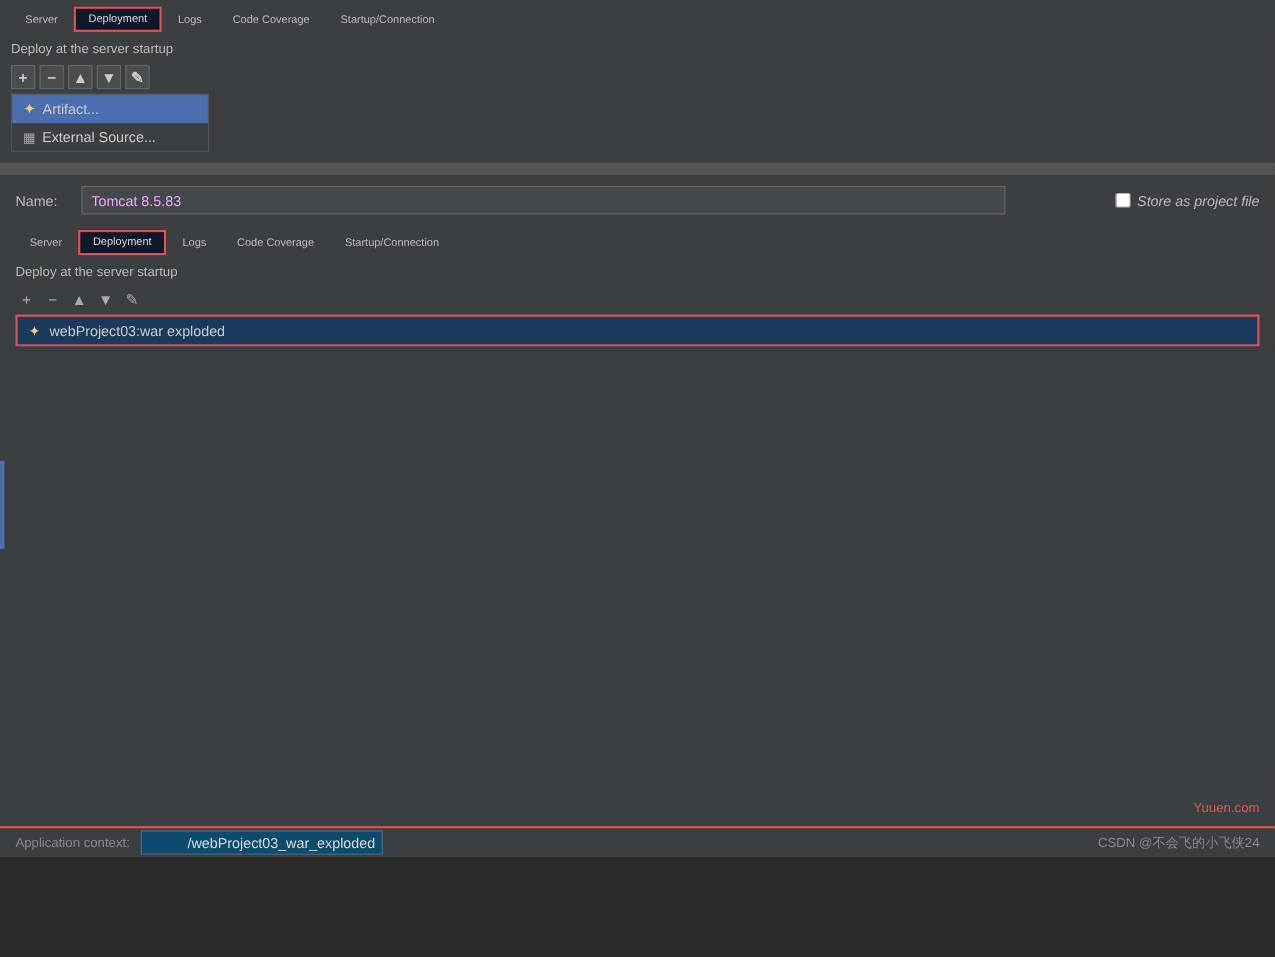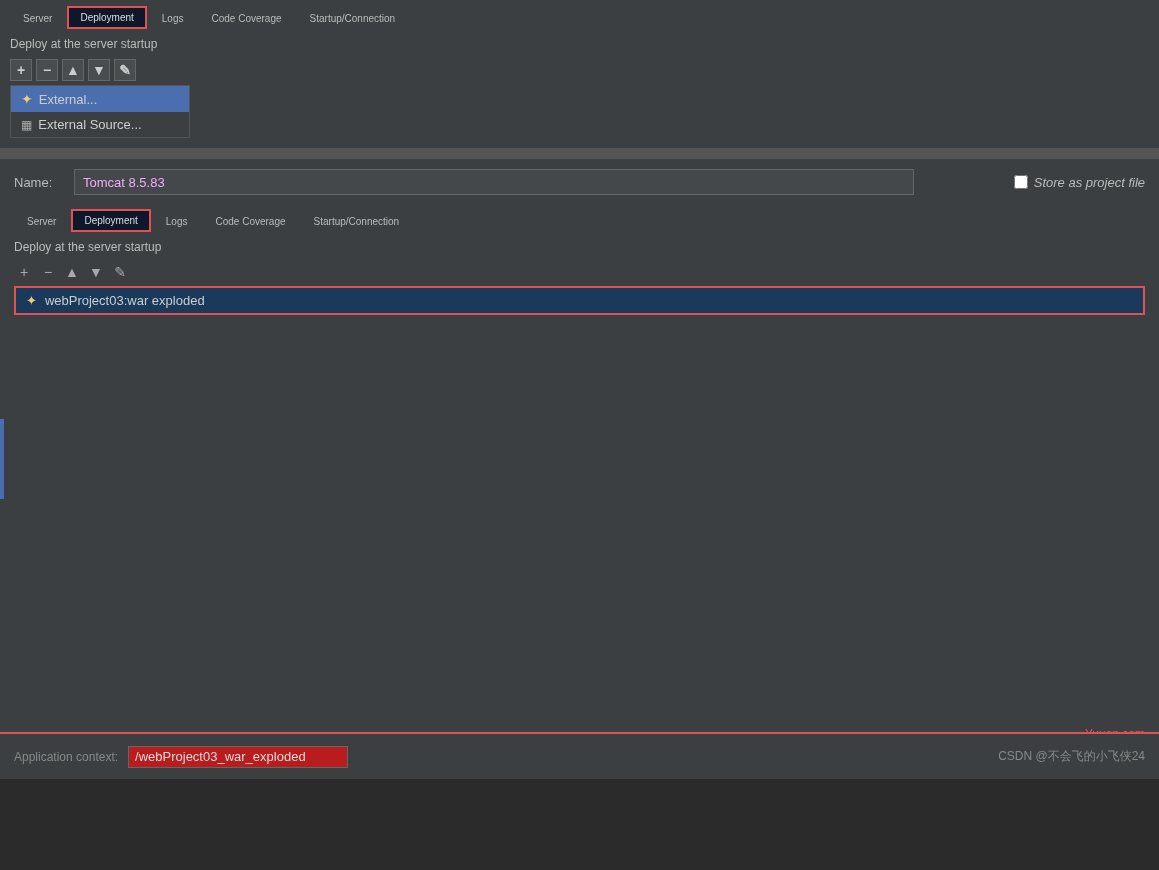--- a/index.html
+++ b/index.html
@@ -222,43 +222,44 @@
       min-height: 380px;
       background: #3c3f41;
     }
 
     
     .bottom-bar {
       position: absolute;
       bottom: 0;
       left: 0;
       right: 0;
-      height: 47px;
+      height: 28px;
       background: #3c3f41;
       border-top: 2px solid #e05252;
       display: flex;
       align-items: center;
       padding: 0 14px;
       gap: 10px;
     }
 
     .app-context-label {
       color: #888888;
       font-size: 12px;
     }
 
     .app-context-input {
-      background: #b91c1c;
+      background: #0c4a6e;
       border: 1px solid #666;
       color: #dddddd;
       font-size: 13px;
       padding: 2px 6px;
       height: 22px;
       width: 220px;
       outline: none;
+      text-align: right;
     }
 
     .watermark-right {
       margin-left: auto;
       color: #888888;
       font-size: 12px;
     }
 
     .watermark-yuuen {
       color: #e05252;
@@ -294,21 +295,21 @@
     <div class="toolbar-btn add">+</div>
     <div class="toolbar-btn">−</div>
     <div class="toolbar-btn">▲</div>
     <div class="toolbar-btn">▼</div>
     <div class="toolbar-btn">✎</div>
   </div>
 
   <div class="dropdown-menu" style="margin: 0 10px 10px 10px;">
     <div class="menu-item selected">
       <span class="artifact-icon">✦</span>
-      <span>External...</span>
+      <span>Artifact...</span>
     </div>
     <div class="menu-item">
       <span class="ext-source-icon">▦</span>
       <span>External Source...</span>
     </div>
   </div>
 </div>
 
 <div class="panel-divider"></div>
 

